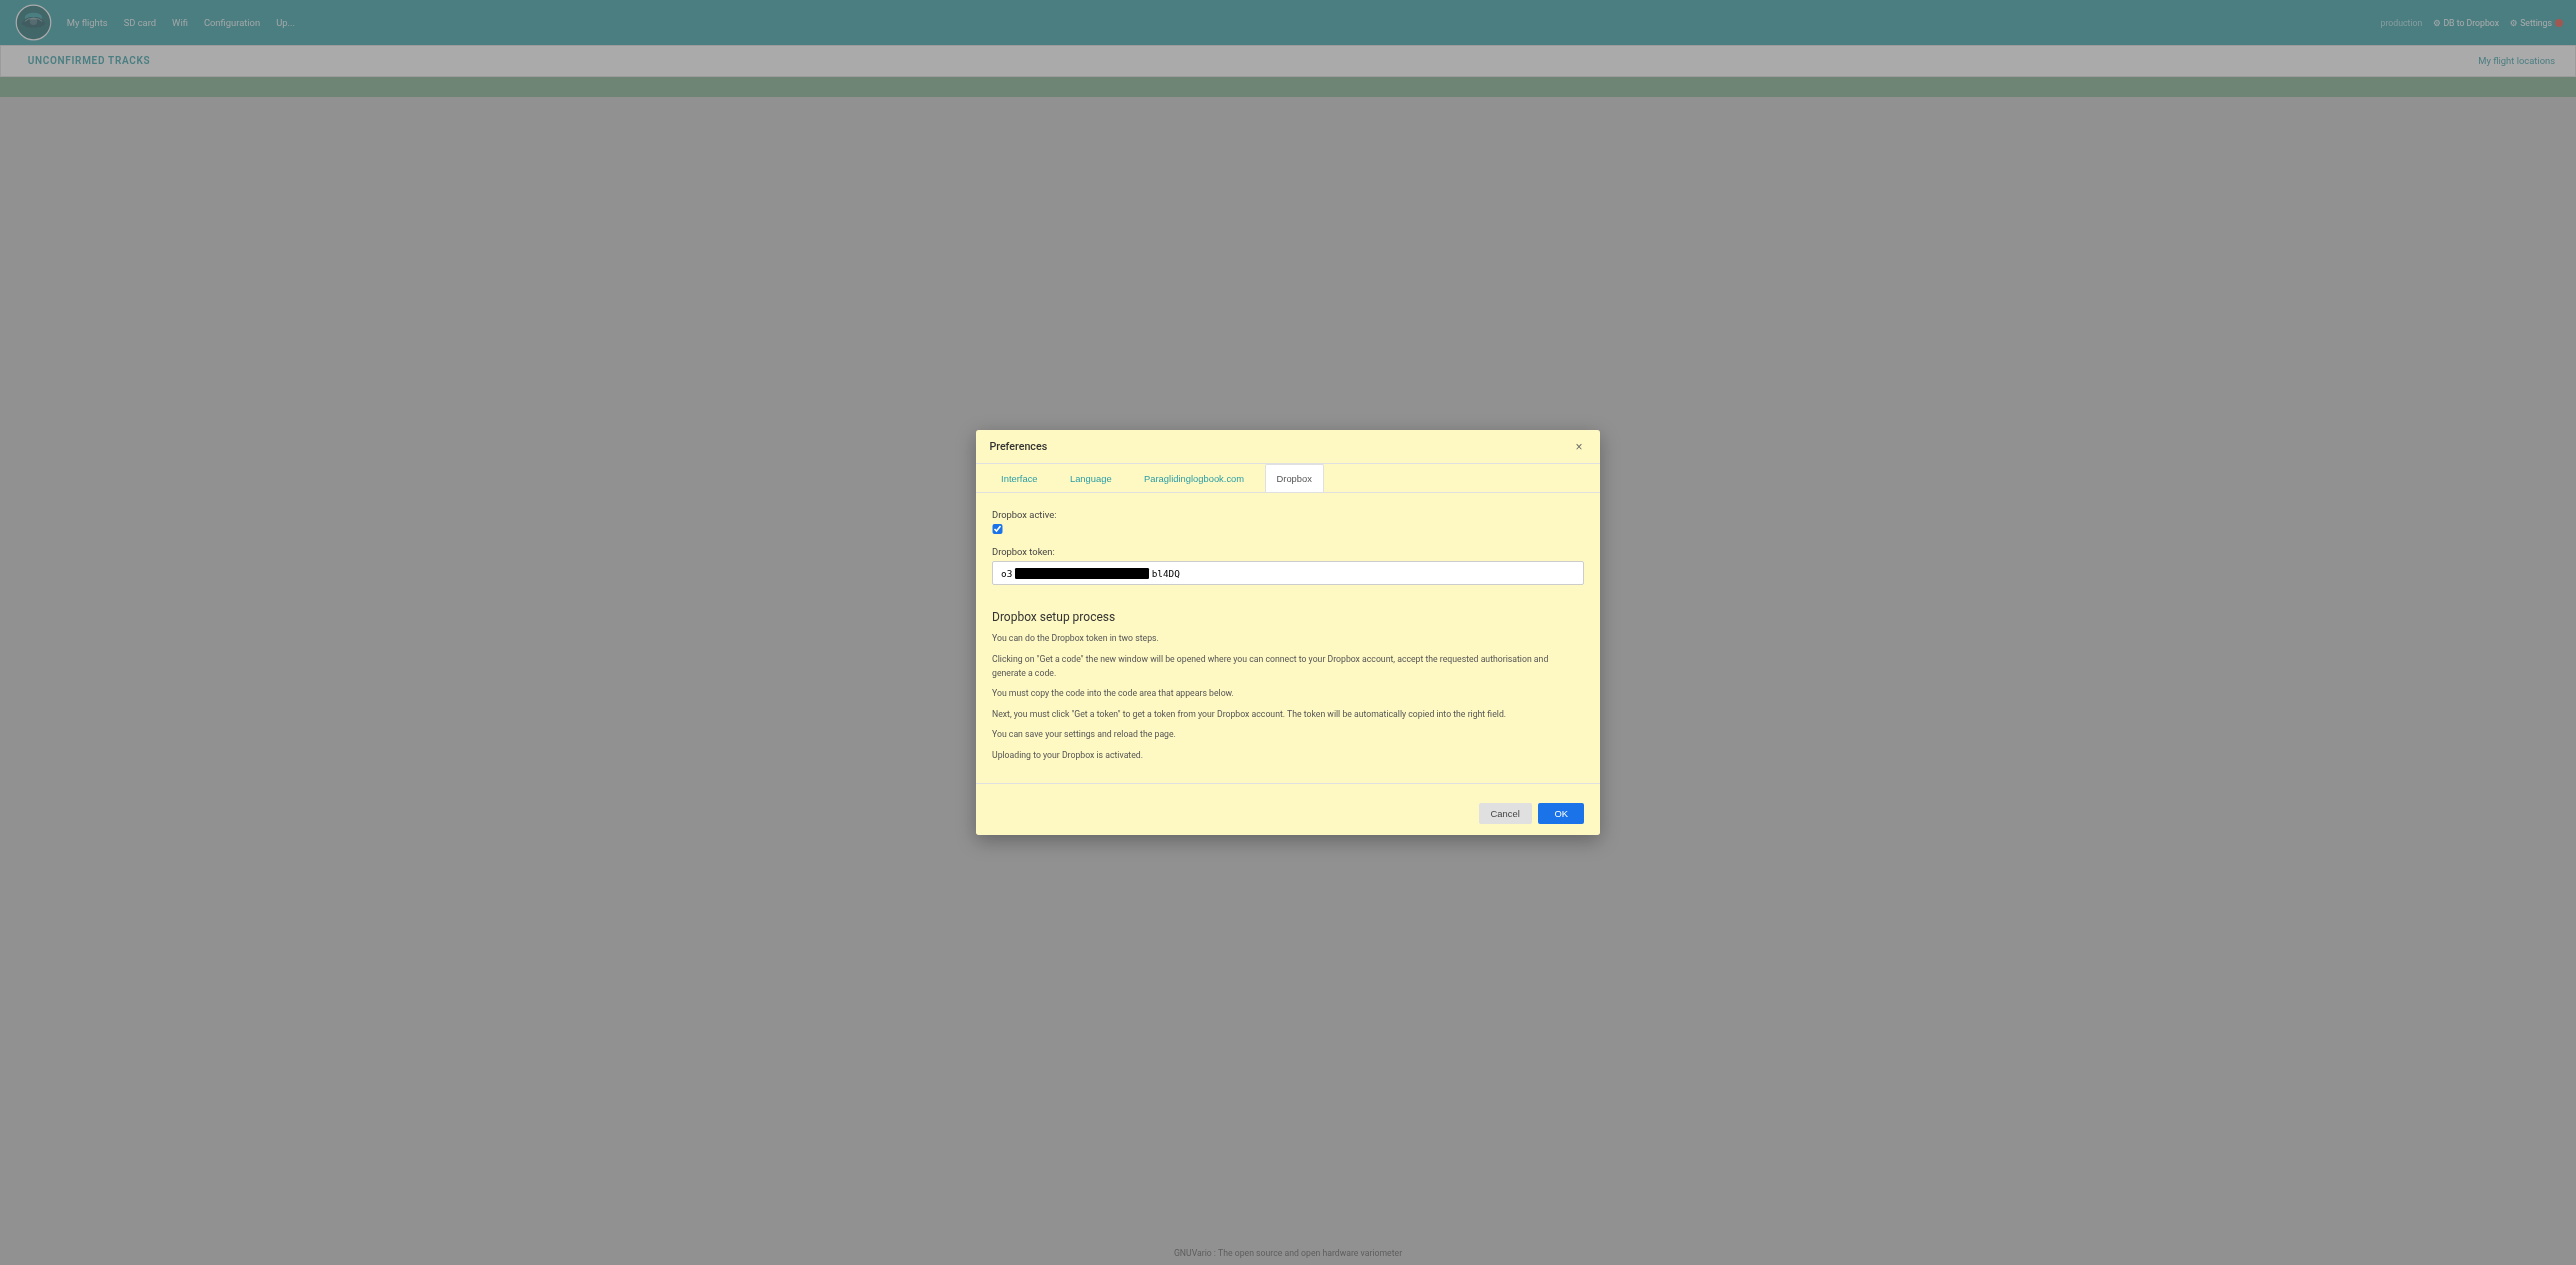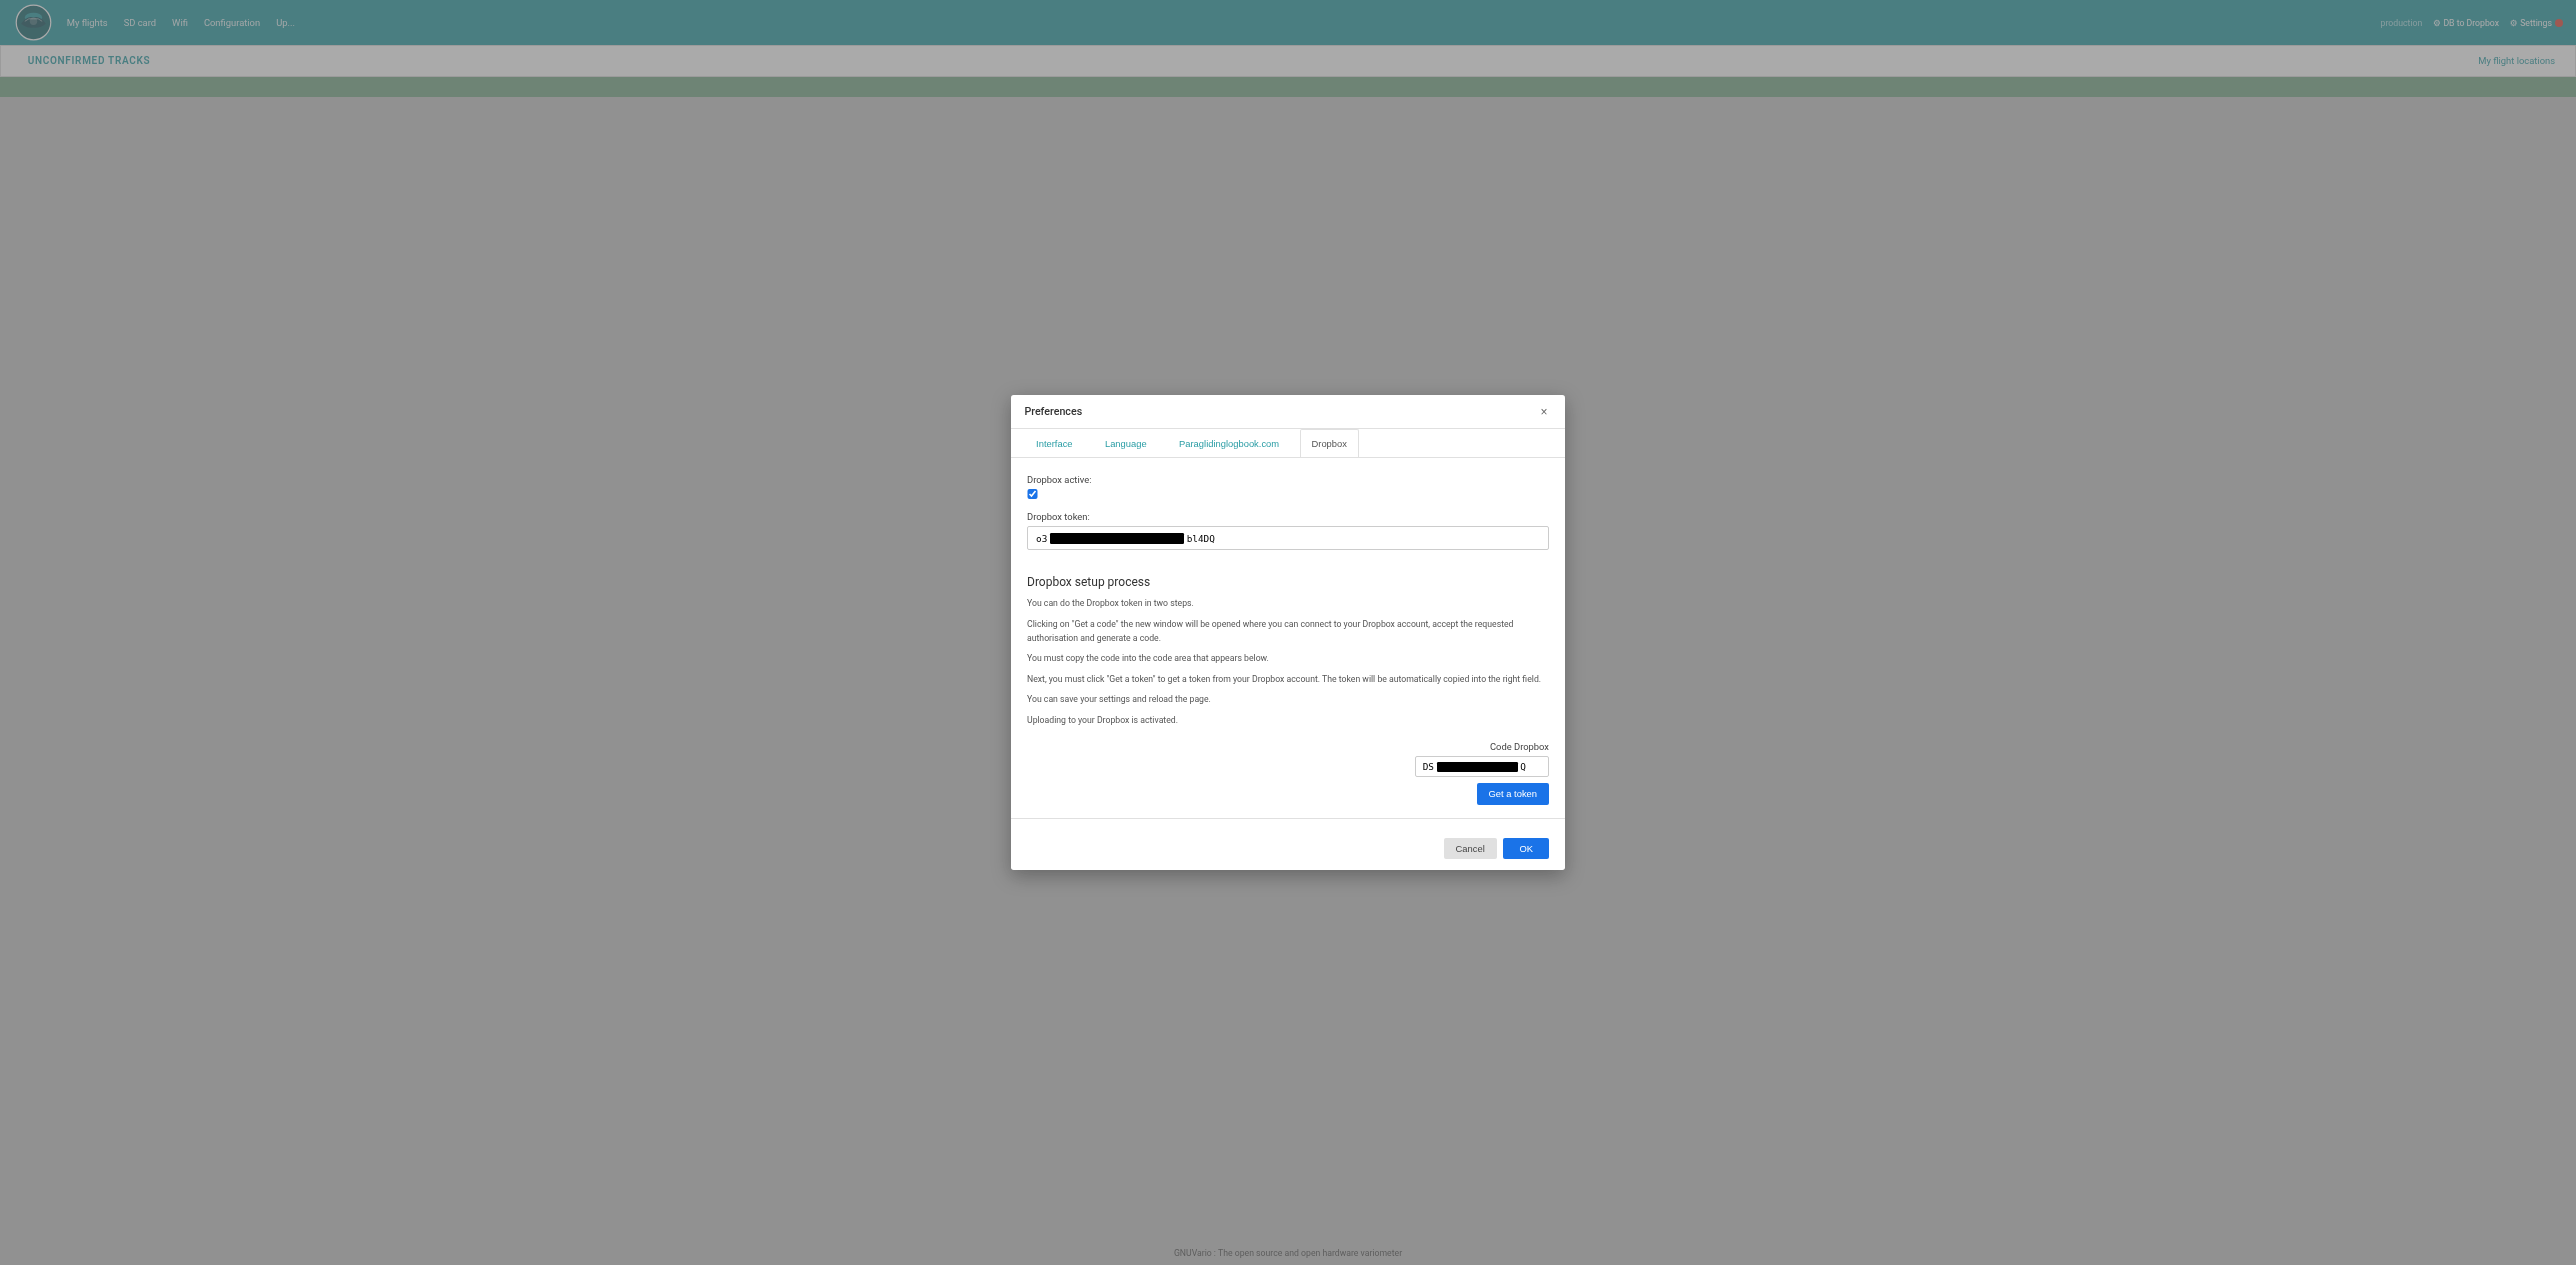--- a/index.html
+++ b/index.html
@@ -113,23 +113,23 @@
       top: 0; left: 0; right: 0; bottom: 0;
       background: rgba(100,100,100,0.55);
       display: flex;
       align-items: center;
       justify-content: center;
       z-index: 1000;
     }
 
     
     .modal {
-      background: #ffffff;
+      background: #fef9c3;
       border-radius: 2.7px;
-      width: 554px;
+      width: 624px;
       max-width: 95vw;
       box-shadow: 0 5.4px 20px rgba(0,0,0,0.3);
       overflow: hidden;
     }
     .modal-header {
       display: flex;
       align-items: center;
       padding: 9.4px 13.4px;
       border-bottom: 0.7px solid #e0e0e0;
     }
@@ -405,29 +405,20 @@
 
       <div class="setup-section">
         <div class="setup-title">Dropbox setup process</div>
         <p class="setup-text">You can do the Dropbox token in two steps.</p>
         <p class="setup-text">Clicking on "Get a code" the new window will be opened where you can connect to your Dropbox account, accept the requested authorisation and generate a code.</p>
         <p class="setup-text">You must copy the code into the code area that appears below.</p>
         <p class="setup-text">Next, you must click "Get a token" to get a token from your Dropbox account. The token will be automatically copied into the right field.</p>
         <p class="setup-text">You can save your settings and reload the page.</p>
         <p class="setup-text">Uploading to your Dropbox is activated.</p>
 
-        <div class="code-area">
-          <span class="code-label">Code Dropbox</span>
-          <div class="code-field-wrapper">
-            <span class="token-prefix">DS</span>
-            <span class="code-redacted"></span>
-            <span class="token-suffix">Q</span>
-          </div>
-          <button class="get-token-btn">Get a token</button>
-        </div>
       </div>
     </div>
 
     <hr class="modal-divider">
 
     <div class="modal-footer">
       <button class="btn-cancel">Cancel</button>
       <button class="btn-ok">OK</button>
     </div>
   </div>

